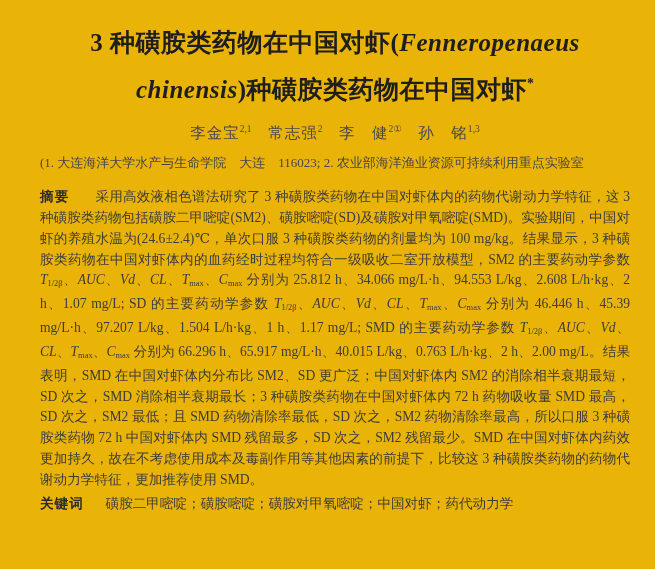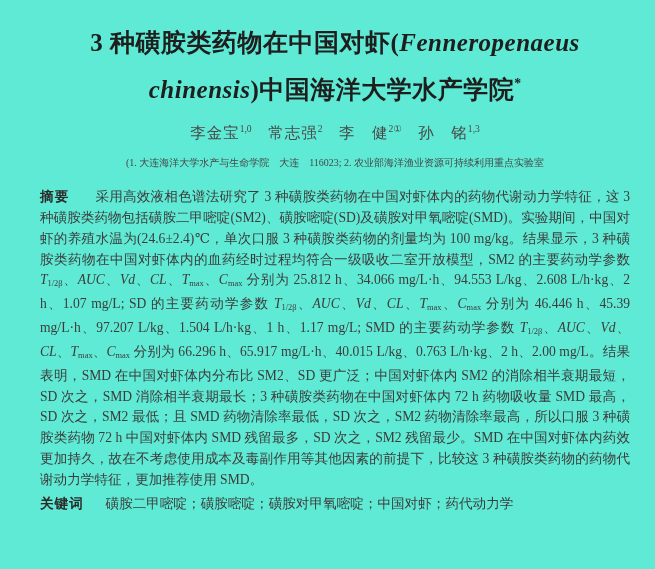--- a/index.html
+++ b/index.html
@@ -1,35 +1,35 @@
 <!DOCTYPE html>
 <html><head>
 <meta charset="utf-8">
 <style>
   html,body{margin:0;padding:0;background:#e9e9e9;}
   .page{
     width:655px;height:569px;box-sizing:border-box;
-    background:#5eead4;color:#3e3e3e;
+    background:#eab308;color:#3e3e3e;
     font-family:"Liberation Serif","DejaVu Serif",serif;
     padding:16px 25px 0 40px;overflow:hidden;position:relative;
   }
   .title{
     margin:6px 0 0 0;text-align:center;color:#1e1e1e;
     font-size:25px;font-weight:bold;line-height:41px;letter-spacing:0.5px;
   }
   .title .line{display:block;}
   .title i{font-style:italic;}
   .title sup{font-size:0.55em;vertical-align:0.7em;letter-spacing:0;}
   .authors{
     margin-top:13px;text-align:center;font-size:15.5px;color:#4a4a4a;
     letter-spacing:1px;
   }
   .authors sup{font-size:0.62em;vertical-align:0.6em;letter-spacing:0;}
   .affiliation{
-    margin-top:9px;text-align:center;font-size:10px;line-height:19.5px;color:#474747;
+    margin-top:9px;text-align:left;font-size:13px;line-height:19.5px;color:#474747;
   }
   .abstract{
     margin:15px 0 0 0;font-size:13.6px;line-height:20.8px;
     text-align:justify;color:#3c3c3c;
   }
   .label{font-weight:bold;color:#2b2b2b;margin-right:1.9em;letter-spacing:1px;}
   .abstract i,.keywords i{font-style:italic;}
   .abstract sub{font-size:0.62em;vertical-align:-0.25em;font-style:normal;}
   .keywords{margin:3px 0 0 0;font-size:13.6px;line-height:20px;color:#3c3c3c;}
   .keywords .label{margin-right:1.6em;}
@@ -37,24 +37,24 @@
   .meta .mlabel{font-weight:bold;color:#2b2b2b;margin-right:0.9em;letter-spacing:1px;}
   .meta .mitem{margin-right:2.1em;}
 </style>
 </head>
 <body>
 
 <div class="page">
 
   <h1 class="title">
     <span class="line"><span>3 种磺胺类药物在中国对虾(</span><i>Fenneropenaeus</i></span>
-    <span class="line"><i>chinensis</i><span>)中国海洋大学水产学院</span><sup>*</sup></span>
+    <span class="line"><i>chinensis</i><span>)种磺胺类药物在中国对虾</span><sup>*</sup></span>
   </h1>
 
-  <div class="authors"><span>李金宝</span><sup>1,0</sup><span>　</span><span>常志强</span><sup>2</sup><span>　</span><span>李　健</span><sup>2①</sup><span>　</span><span>孙　铭</span><sup>1,3</sup></div>
+  <div class="authors"><span>李金宝</span><sup>2,1</sup><span>　</span><span>常志强</span><sup>2</sup><span>　</span><span>李　健</span><sup>2①</sup><span>　</span><span>孙　铭</span><sup>1,3</sup></div>
 
   <div class="affiliation">
     <div>(1. 大连海洋大学水产与生命学院　大连　116023; 2. 农业部海洋渔业资源可持续利用重点实验室</div>
   </div>
 
   <p class="abstract"><span class="label">摘要</span><span><span>采用高效液相色谱法研究了 3 种磺胺类药物在中国对虾体内的药物代谢动力学特征，这 3 种磺胺类药物包括磺胺二甲嘧啶(SM2)、磺胺嘧啶(SD)及磺胺对甲氧嘧啶(SMD)。实验期间，中国对虾的养殖水温为(24.6±2.4)℃，单次口服 3 种磺胺类药物的剂量均为 100 mg/kg。结果显示，3 种磺胺类药物在中国对虾体内的血药经时过程均符合一级吸收二室开放模型，SM2 的主要药动学参数 </span><i>T</i><sub>1/2β</sub><span>、</span><i>AUC</i><span>、</span><i>Vd</i><span>、</span><i>CL</i><span>、</span><i>T</i><sub>max</sub><span>、</span><i>C</i><sub>max</sub><span> 分别为 25.812 h、34.066 mg/L·h、94.553 L/kg、2.608 L/h·kg、2 h、1.07 mg/L; SD 的主要药动学参数 </span><i>T</i><sub>1/2β</sub><span>、</span><i>AUC</i><span>、</span><i>Vd</i><span>、</span><i>CL</i><span>、</span><i>T</i><sub>max</sub><span>、</span><i>C</i><sub>max</sub><span> 分别为 46.446 h、45.39 mg/L·h、97.207 L/kg、1.504 L/h·kg、1 h、1.17 mg/L; SMD 的主要药动学参数 </span><i>T</i><sub>1/2β</sub><span>、</span><i>AUC</i><span>、</span><i>Vd</i><span>、</span><i>CL</i><span>、</span><i>T</i><sub>max</sub><span>、</span><i>C</i><sub>max</sub><span> 分别为 66.296 h、65.917 mg/L·h、40.015 L/kg、0.763 L/h·kg、2 h、2.00 mg/L。结果表明，SMD 在中国对虾体内分布比 SM2、SD 更广泛；中国对虾体内 SM2 的消除相半衰期最短，SD 次之，SMD 消除相半衰期最长；3 种磺胺类药物在中国对虾体内 72 h 药物吸收量 SMD 最高，SD 次之，SM2 最低；且 SMD 药物清除率最低，SD 次之，SM2 药物清除率最高，所以口服 3 种磺胺类药物 72 h 中国对虾体内 SMD 残留最多，SD 次之，SM2 残留最少。SMD 在中国对虾体内药效更加持久，故在不考虑使用成本及毒副作用等其他因素的前提下，比较这 3 种磺胺类药物的药物代谢动力学特征，更加推荐使用 SMD。</span></span></p>
 
   <p class="keywords"><span class="label">关键词</span><span>磺胺二甲嘧啶；磺胺嘧啶；磺胺对甲氧嘧啶；中国对虾；药代动力学</span></p>
 
 

